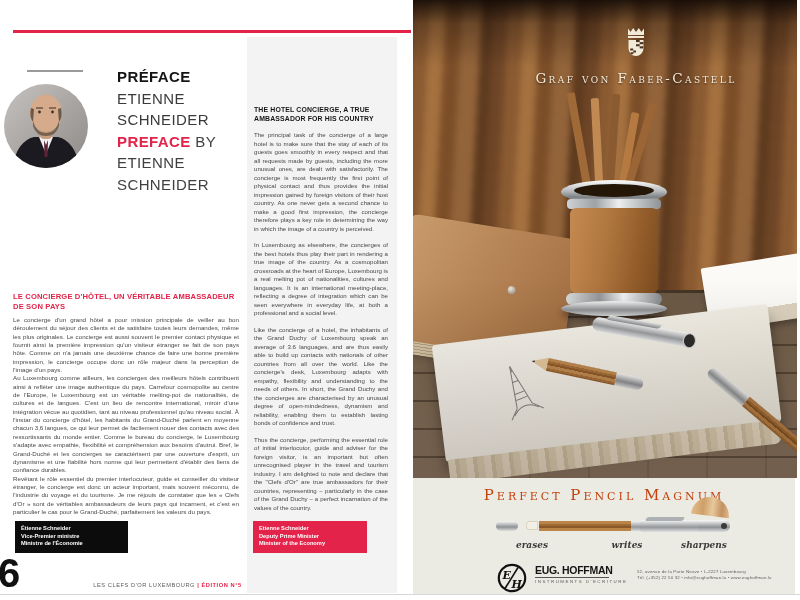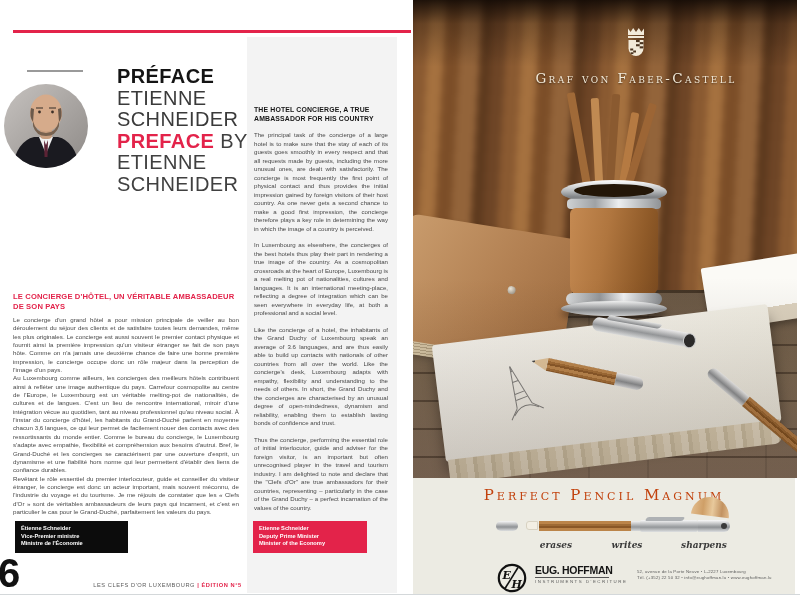--- a/index.html
+++ b/index.html
@@ -5,21 +5,21 @@
   html,body{margin:0;padding:0;background:#fff;}
   #spread{position:relative;width:800px;height:600px;background:#fff;overflow:hidden;
           font-family:"Liberation Sans",sans-serif;color:#222;}
   [data-interactable]{box-sizing:border-box;}
 
   
   #left-page{position:absolute;left:0;top:0;width:412px;height:600px;background:#fff;}
   .red-rule{position:absolute;left:13px;top:30px;width:398px;height:3px;background:#e3234a;}
   .avatar-rule{position:absolute;left:27px;top:70px;width:56px;height:2px;background:#9a9a9a;}
   .avatar{position:absolute;left:4px;top:84px;width:84px;height:84px;border-radius:50%;overflow:hidden;}
-  .title-block{position:absolute;left:117px;top:66px;line-height:21.5px;font-size:20px;letter-spacing:.4px;}
+  .title-block{position:absolute;left:117px;top:66px;line-height:21.5px;font-size:15px;letter-spacing:.4px;}
   .t-black-bold{font-weight:bold;color:#141414;}
   .t-black{color:#3a3a3a;}
   .t-red-bold{font-weight:bold;color:#e3234a;}
   .t-pink{color:#404040;}
   .fr-heading{position:absolute;left:13px;top:292px;width:232px;font-size:7.6px;font-weight:bold;
               color:#e3234a;line-height:9.6px;letter-spacing:.15px;}
   .fr-body{position:absolute;left:13px;top:316px;width:226px;height:203px;overflow:hidden;
            font-size:6.2px;line-height:8.35px;color:#474747;text-align:justify;}
   .fr-body p{margin:0;}
   .black-box{position:absolute;left:15px;top:521px;width:113px;height:32px;background:#0c0c0c;
@@ -128,21 +128,21 @@
   .d-ring{left:135px;top:9px;width:9px;height:10px;background:linear-gradient(180deg,#f2f2f2,#96999c 60%,#d8dadb);}
   .d-ext{left:144px;top:8px;width:58px;height:12px;border-radius:2px;
     background:linear-gradient(180deg,#f7f7f7,#94979a 60%,#dfe1e2);}
   .d-ext::before{content:"";position:absolute;left:6px;top:-3px;width:38px;height:4px;border-radius:2px;
     background:#aeb1b4;transform:skewX(-30deg);}
   .d-sharp{left:202px;top:8px;width:32px;height:12px;border-radius:0 7px 7px 0;
     background:linear-gradient(180deg,#fafafa,#8e9194 60%,#dcdee0);}
   .d-sharp::after{content:"";position:absolute;right:3px;top:3px;width:6px;height:6px;border-radius:50%;background:#3a3a3a;}
   .diag-label{position:absolute;top:62px;width:60px;text-align:center;
     font-family:"DejaVu Serif",serif;font-style:italic;font-weight:bold;font-size:9px;color:#3a3a3a;}
-  .lbl-erases{left:99px;text-align:right;} .lbl-writes{left:184px;} .lbl-sharpens{left:261px;}
+  .lbl-erases{left:89px;} .lbl-writes{left:184px;} .lbl-sharpens{left:261px;}
   .retailer{position:absolute;top:84px;left:84px;height:32px;}
   .eh-logo{position:absolute;left:0;top:1px;}
   .retail-name{position:absolute;left:38px;top:2px;width:74px;}
   .retail-name .nm{font-size:10.5px;font-weight:bold;color:#141414;letter-spacing:-.3px;white-space:nowrap;}
   .retail-name .sub{border-top:1px solid #555;margin-top:1px;padding-top:1px;font-size:4.4px;
     letter-spacing:1.5px;color:#5a5a5a;white-space:nowrap;}
   .retail-addr{position:absolute;left:140px;top:7px;width:145px;font-size:4.3px;line-height:6px;
     color:#5a5a5a;letter-spacing:.2px;white-space:nowrap;}
   .spread-rule{position:absolute;left:0;top:594px;width:800px;height:1px;background:#d4d8da;}
 </style>

